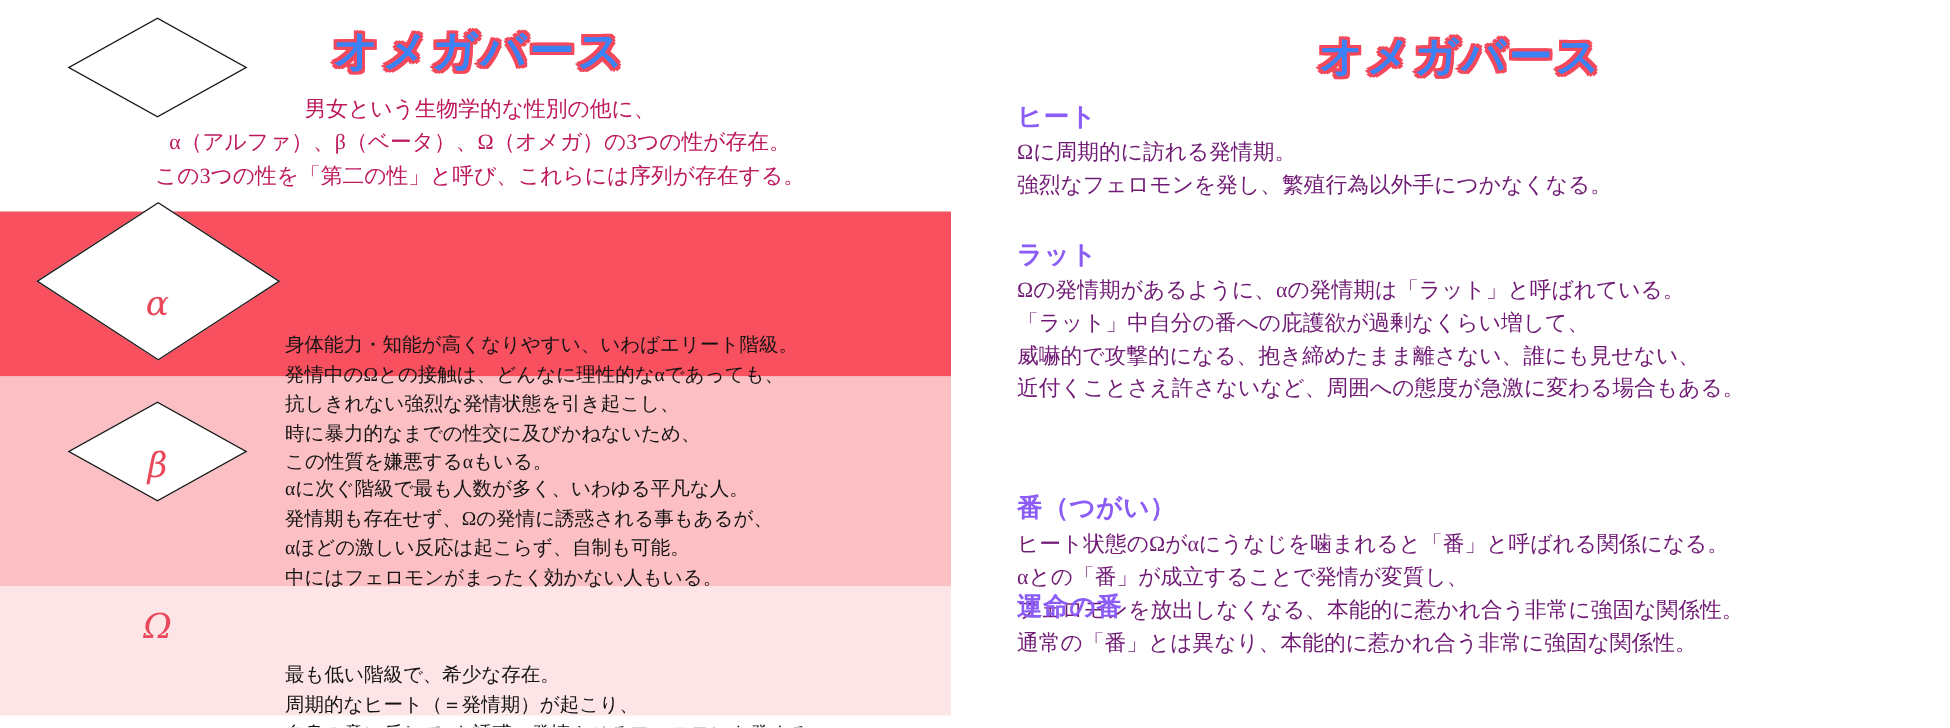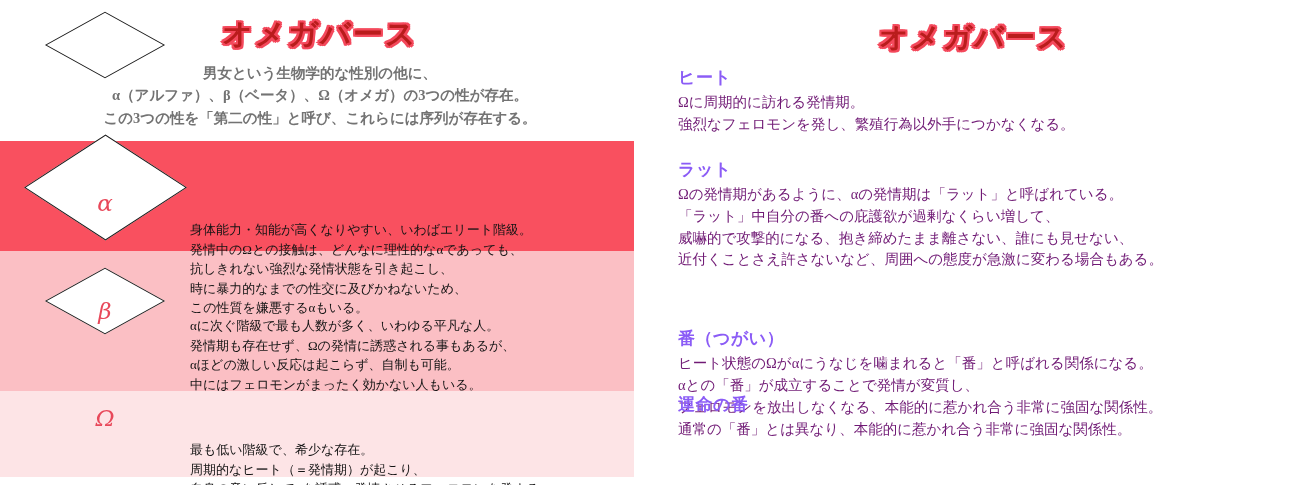--- a/index.html
+++ b/index.html
@@ -34,21 +34,21 @@
     position: absolute;
     left: 643px; top: 0;
     width: 2px; height: 485px;
     background: #ffffff;
   }
 
   
   .title {
     font-family: "DejaVu Sans", sans-serif;
     font-weight: bold;
-    color: #b91c1c;
+    color: #3b82f6;
     letter-spacing: 2px;
     -webkit-text-stroke: 3px #f4495c;
     paint-order: stroke fill;
     text-shadow:
        2px 0 0 #f4495c, -2px 0 0 #f4495c,
        0 2px 0 #f4495c, 0 -2px 0 #f4495c,
        2px 2px 0 #f4495c, -2px -2px 0 #f4495c,
        2px -2px 0 #f4495c, -2px 2px 0 #f4495c;
   }
   .title-left {
@@ -66,22 +66,21 @@
     font-size: 29px;
   }
 
   .intro {
     position: absolute;
     left: 0; top: 62px;
     width: 640px;
     text-align: center;
     font-size: 14.5px;
     line-height: 1.55;
-    color: #737373;
-    font-weight: bold;
+    color: #be185d;
   }
 
   
   .bands {
     position: absolute;
     left: 0; top: 141px;
     width: 634px; height: 336px;
   }
   .band { position: absolute; left: 0; width: 634px; }
   .band-alpha { top: 0;   height: 110px; background: #f9505f; }

